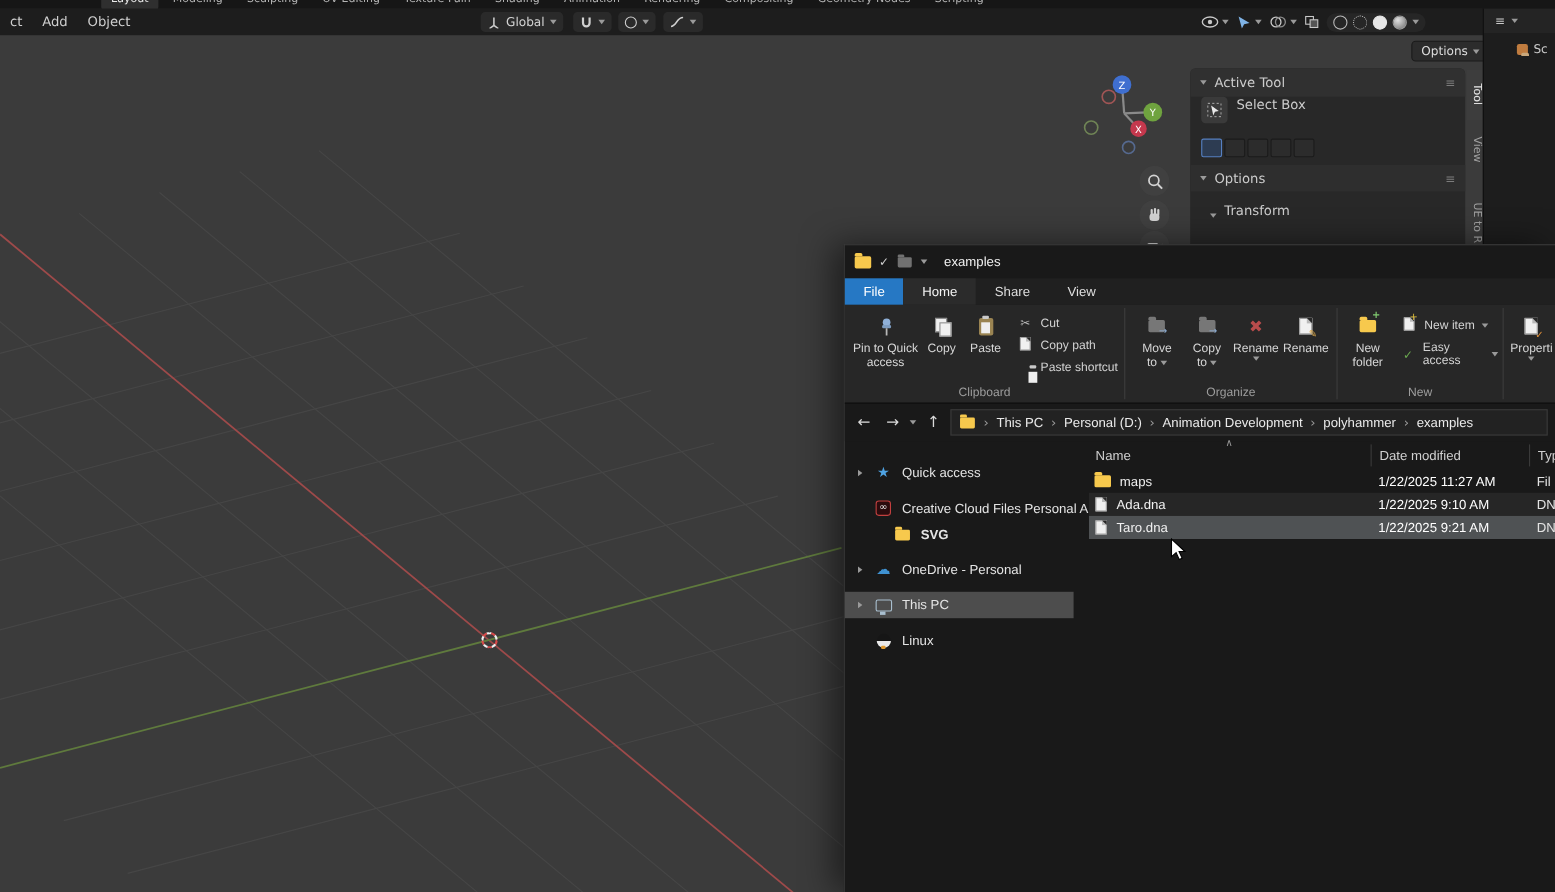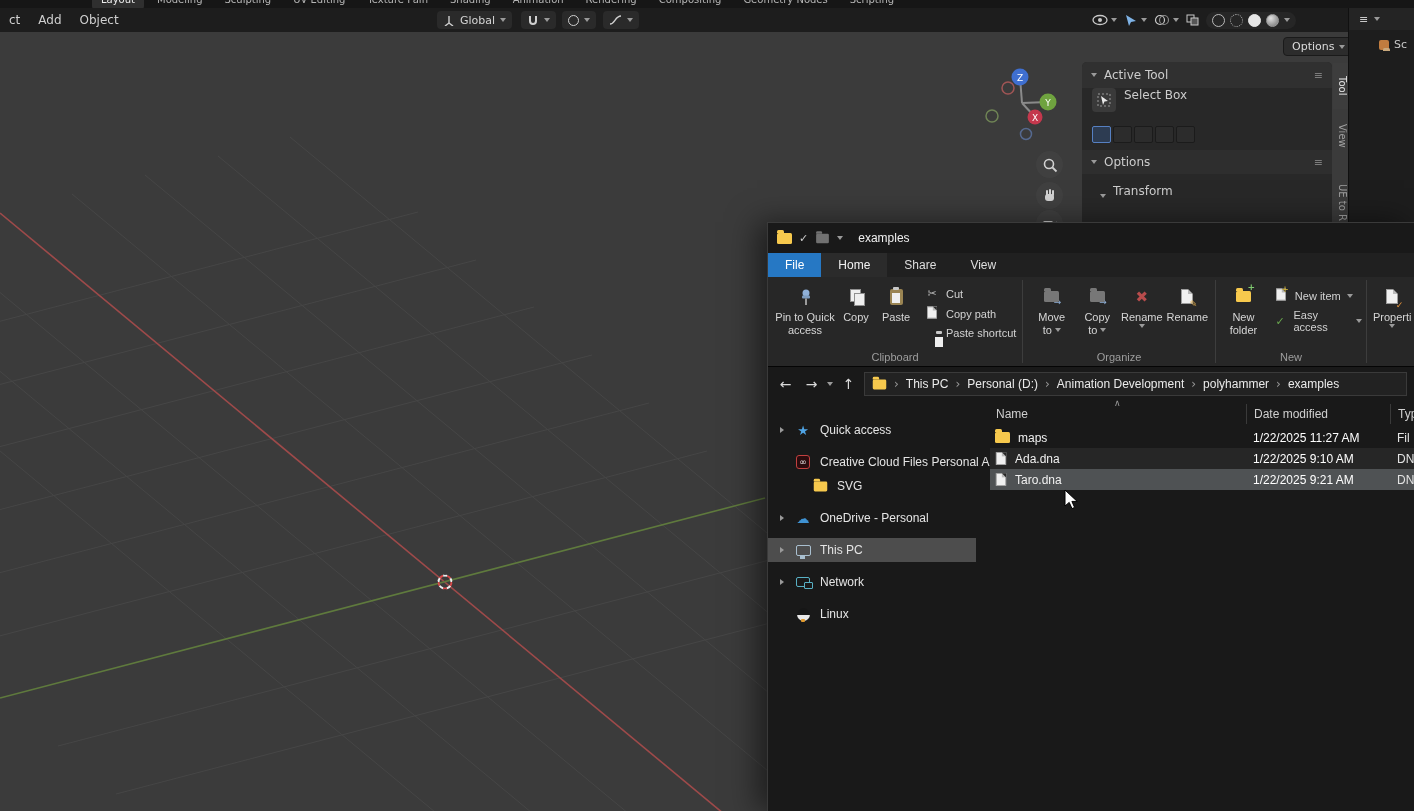--- a/index.html
+++ b/index.html
@@ -111,21 +111,21 @@
   .nav-a { width:21px; text-align:center; color:#dadada; font-size:14px; }
   .crumb { flex:1; height:24px; background:#222; border:1px solid #3a3a3a; display:flex; align-items:center;
            gap:7px; padding:0 7px; overflow:hidden; white-space:nowrap; }
   .crumb .sep { color:#9a9a9a; font-size:12px; }
   .crumb .seg { color:#eaeaea; }
 
   .ex-body { display:flex; height:411px; }
   .ex-side { width:208px; padding-top:17px; flex:none; font-size:12px; }
   .side-item { height:24px; display:flex; align-items:center; gap:9px; padding-left:27px; color:#e4e4e4; position:relative; }
   .side-item.sel { background:#4d4d4d; }
-  .side-item.indent { padding-left:44px; }
+  .side-item.indent { padding-left:44px;font-weight:bold; }
   .side-item.gap { margin-top:8px; }
   .side-item .exp { position:absolute; left:12px; }
   .si { width:16px; display:flex; justify-content:center; flex:none; }
   .star { color:#4fa3e3; font-size:13px; }
   .cloudg { color:#3f92d2; font-size:13px; }
   .cc-ic { width:14px; height:14px; background:#2b0c0e; border:1px solid #c2403f; border-radius:3px; color:#e8e8e8; font-size:9px; line-height:12px; text-align:center; }
   .pc-ic { width:15px; height:11px; border:1.5px solid #a9bfcf; border-radius:2px; position:relative; }
   .pc-ic::after { content:""; position:absolute; left:3px; bottom:-4px; width:5px; height:2.5px; background:#a9bfcf; }
   .net-ic { width:14px; height:10px; border:1.5px solid #58b0c4; border-radius:2px; position:relative; }
   .net-ic::after { content:""; position:absolute; right:-4px; bottom:-3px; width:7px; height:5px; border:1.5px solid #58b0c4; background:#191919; border-radius:1px; }
@@ -575,27 +575,20 @@
           <span>OneDrive - Personal</span>
         </div>
         <div class="side-item gap sel">
           <span class="exp tri-r"></span>
           <span class="si">
               <span class="pc-ic"></span>
             </span>
           <span>This PC</span>
         </div>
         <div class="side-item gap">
-          <span class="exp tri-r"></span>
-          <span class="si">
-              <span class="net-ic"></span>
-            </span>
-          <span>Network</span>
-        </div>
-        <div class="side-item gap">
           <span class="si">
               <span class="tux"></span>
             </span>
           <span>Linux</span>
         </div>
       </div>
 
       <div class="ex-files">
         <div class="fhead">
           <span class="sort-caret glyph">∧</span>

